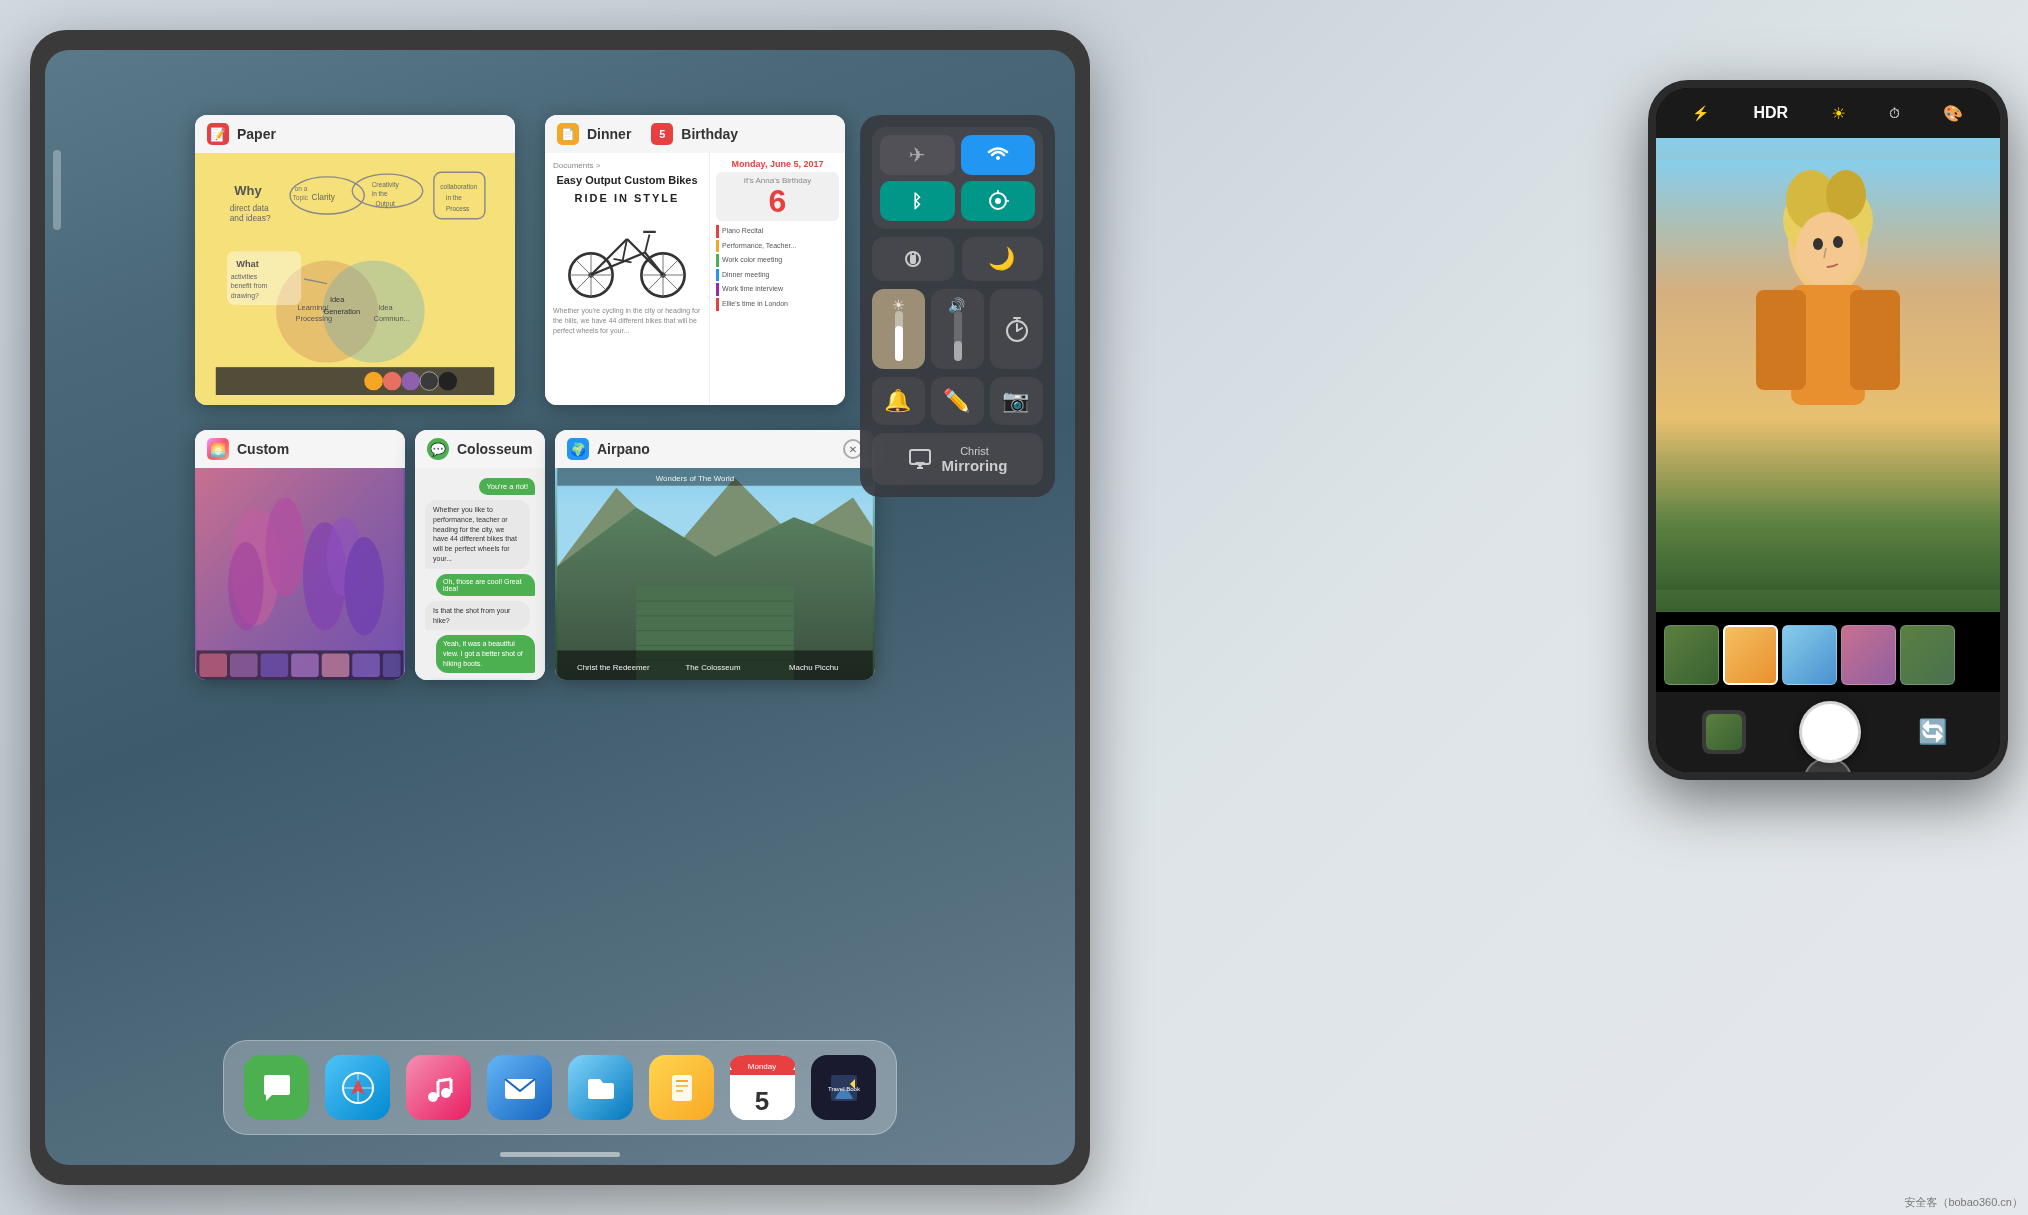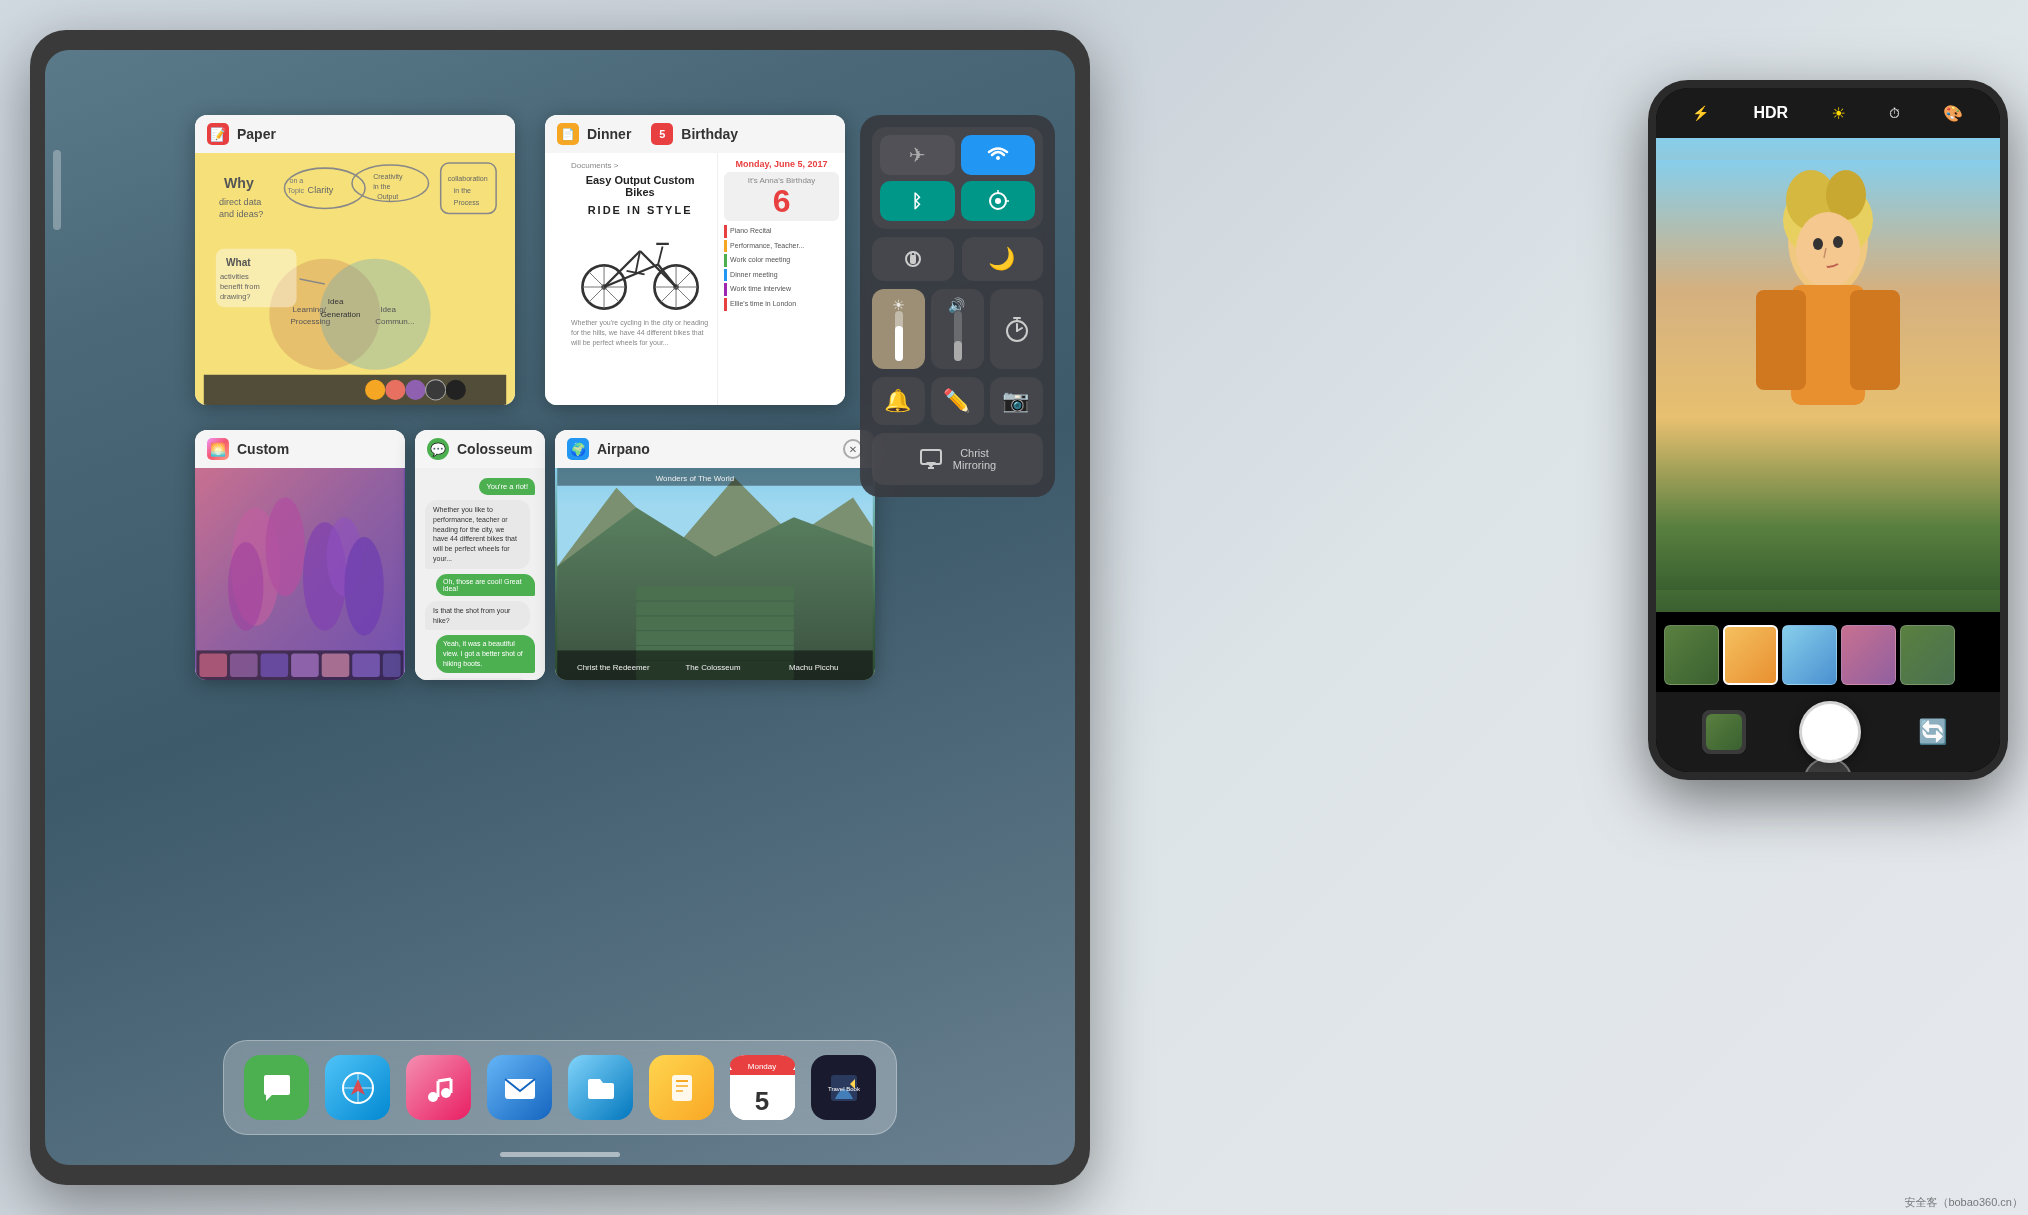--- a/index.html
+++ b/index.html
@@ -72,42 +72,41 @@
       top: 65px;
       width: 320px;
       height: 290px;
     }
 
     .paper-content {
       width: 100%;
       height: calc(100% - 38px);
       background: #f5e07a;
       position: relative;
-      padding: 0;
+      padding: 10px;
     }
 
     .paper-sketch {
       width: 100%;
       height: 100%;
     }
 
     
     .card-pages {
       left: 500px;
       top: 65px;
       width: 300px;
       height: 290px;
     }
 
     .pages-content {
       width: 100%;
       height: calc(100% - 38px);
       background: #fff;
       display: flex;
-      padding-left: 18px;
     }
 
     .pages-left {
       width: 55%;
       padding: 8px;
       border-right: 1px solid #eee;
     }
 
     .pages-right {
       width: 45%;
@@ -601,21 +600,21 @@
       </div>
 
       <div style="background:rgba(75,75,80,0.75);border-radius:12px;height:52px;display:flex;align-items:center;justify-content:center;gap:10px;">
         <svg width="24" height="22" viewBox="0 0 24 22">
             <rect x="2" y="2" width="20" height="14" rx="2" fill="none" stroke="#ccc" stroke-width="2"></rect>
             <polygon points="12,20 7,14 17,14" fill="#ccc"></polygon>
             <line x1="9" y1="20" x2="15" y2="20" stroke="#ccc" stroke-width="2"></line>
           </svg>
         <div style="text-align:center;">
           <div style="font-size:11px;color:#ccc;font-weight:500;">Christ</div>
-          <div style="font-size:11px;color:#ccc;font-weight:400;">Mirroring</div>
+          <div style="font-size:15px;color:#ccc;font-weight:700;">Mirroring</div>
         </div>
       </div>
 
     </div>
 
     <div class="dock">
 
       <div class="dock-icon" style="background:#4CAF50;">
         <svg width="38" height="38" viewBox="0 0 38 38">
             <rect width="38" height="38" rx="10" fill="#4CAF50"></rect>

